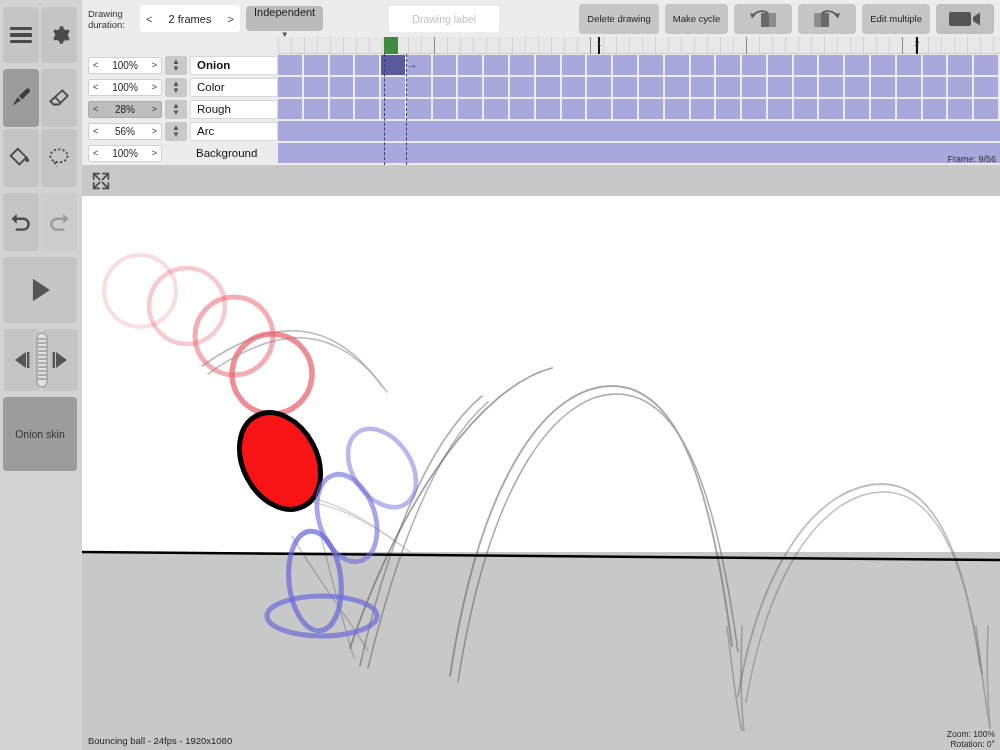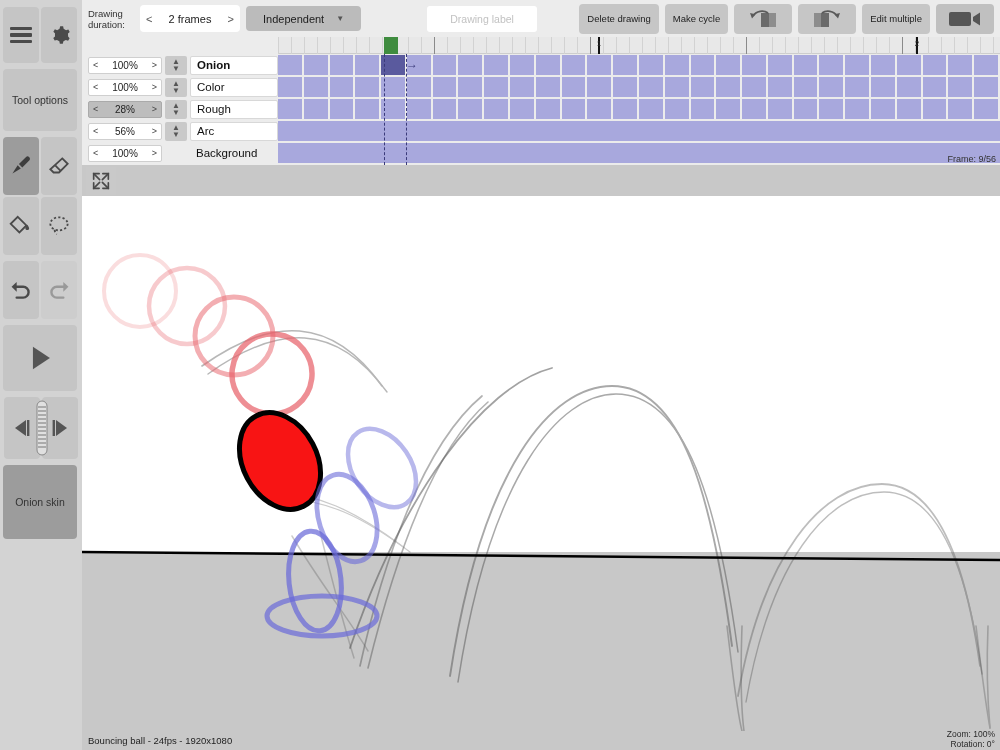--- a/index.html
+++ b/index.html
@@ -66,22 +66,22 @@
     height: 27px; width: 100px;
     padding: 0 6px;
     justify-content: space-between;
     font-size: 11px; color: #222;
   }
   .stepper .arw { color: #555; font-size: 11px; }
   .stepper .val { font-size: 11px; }
   .dropdown {
     background: #bbb; border-radius: 4px;
     height: 25px; display: flex; align-items: center;
-    padding: 0 17px; gap: 12px;
-    font-size: 11px; color: #1c1c1c;
+    padding: 0 8px; gap: 12px;
+    font-size: 11px; color: #1c1c1c; flex-direction: column;
   }
   .dropdown .caret { font-size: 8px; color: #555; }
   .label-field {
     background: #fff; border-radius: 3px;
     height: 26px; width: 110px;
     display: flex; align-items: center; justify-content: center;
     font-size: 10.5px; color: #c2c2c2;
     margin-left: 60px;
   }
   .tb-spacer { flex: 1; }
@@ -255,25 +255,20 @@
       <div class="sb-btn sb-half-tall">
         <svg width="26" height="26" viewBox="0 0 24 24">
           <path fill="#4a4a4a" d="M12 8.2a3.8 3.8 0 100 7.6 3.8 3.8 0 000-7.6zm0 5.9a2.1 2.1 0 110-4.2 2.1 2.1 0 010 4.2z"></path>
           <path fill="#4a4a4a" d="M20.4 13.3l-.1-2.6 1.6-1.5-1.3-2.3-2.1.6-2.2-1.3-.5-2.2h-2.7l-.6 2.2-2.2 1.3-2.1-.7-1.4 2.3 1.6 1.6-.1 2.6-1.6 1.5 1.3 2.3 2.1-.6 2.2 1.3.5 2.2h2.7l.6-2.2 2.2-1.3 2.1.7 1.4-2.3z"></path>
         </svg>
       </div>
     </div>
 
 
 
-    <div class="sb-group">
-      <div class="sb-btn sb-full" style="height:62px">
-        <span class="sb-label">Tool options</span>
-      </div>
-    </div>
 
     <div class="sb-group">
       <div class="sb-btn sb-half active" style="height:58px">
         <svg width="26" height="26" viewBox="0 0 24 24">
           <path fill="#3d3d3d" d="M19.4 3.6c-.8-.8-2-.8-2.7 0l-6.6 6.6 3.1 3.1 6.6-6.6c.7-.8.7-2.3-.4-3.1z"></path>
           <path fill="#3d3d3d" d="M8.9 11.3L4.1 19l7.7-4.8z"></path>
         </svg>
       </div>
       <div class="sb-btn sb-half" style="height:58px">
         <svg width="26" height="26" viewBox="0 0 24 24">

